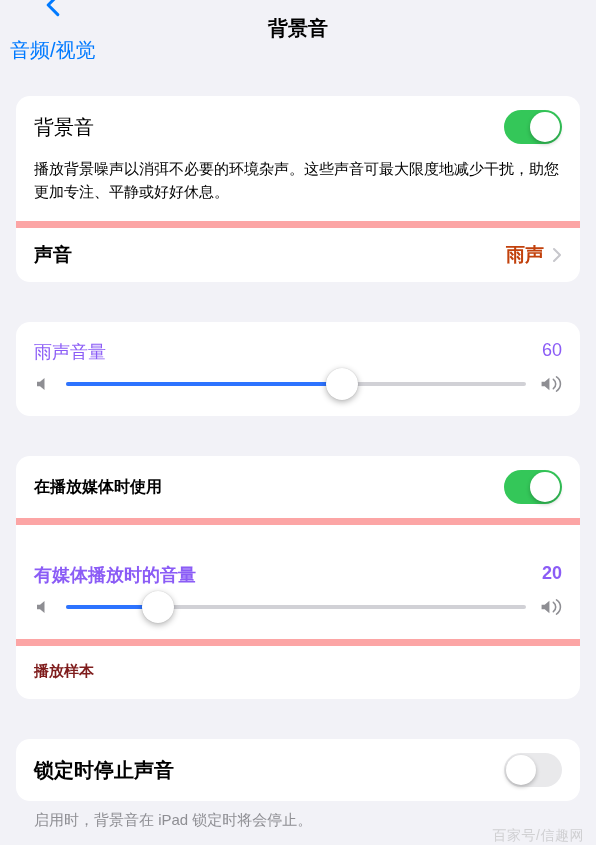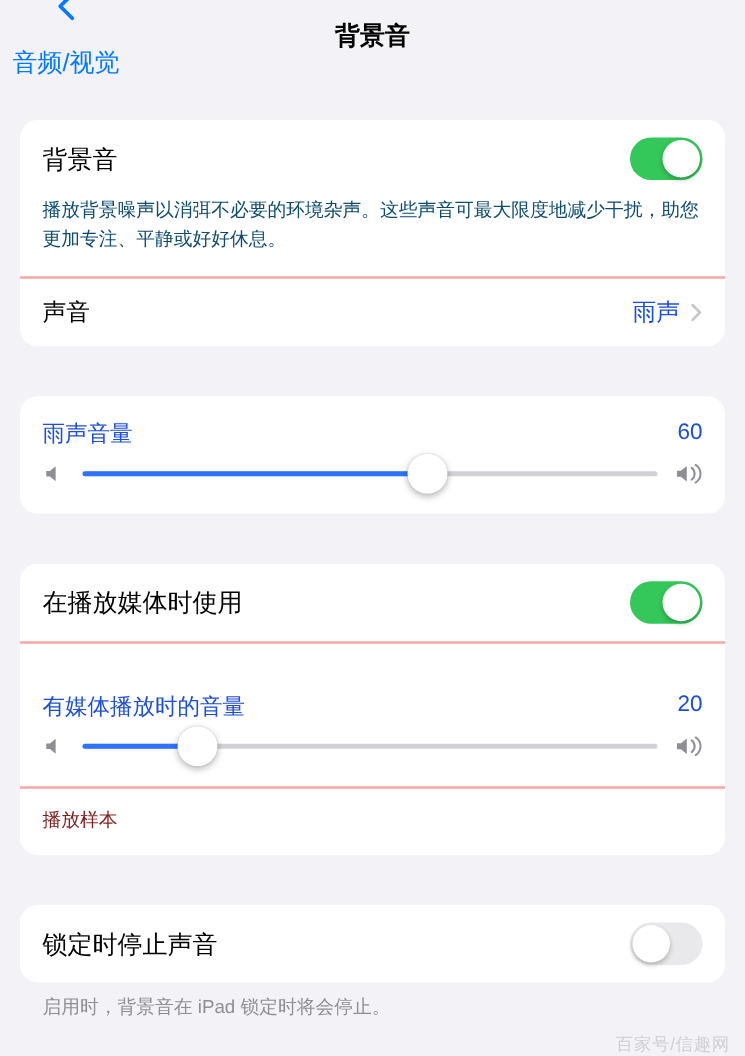--- a/index.html
+++ b/index.html
@@ -43,30 +43,30 @@
   .row {
     padding:14px 18px;
     display:flex;
     align-items:center;
     justify-content:space-between;
     min-height:52px;
   }
   .row + .row, .desc + .row, .row + .slider-row, .slider-row + .row, .slider-row + .slider-header {
     
   }
-  .sep { border-top:2px solid #fca5a5; }
+  .sep { border-top:7px solid #fca5a5;font-weight:bold; }
   .row-label { font-size:20px; font-weight:500; }
   .row-label-sm { font-size:19px; color:#000; }
-  .row-value { font-size:19px; color:#1d4ed8; display:flex; align-items:center; gap:8px; }
+  .row-value { font-size:19px; color:#c2410c; display:flex; align-items:center; gap:8px; }
   .chevron { width:10px; height:16px; }
   .desc {
     padding:0 18px 18px 18px;
     font-size:15px;
     line-height:1.5;
-    color:#0c4a6e;
+    color:#000000;
   }
   .footer-desc {
     margin:10px 34px 0 34px;
     font-size:15px;
     color:#8e8e93;
   }
   
   .switch {
     width:58px; height:34px;
     border-radius:17px;
@@ -81,21 +81,21 @@
     background:#fff;
     border-radius:50%;
     box-shadow:0 2px 4px rgba(0,0,0,0.25);
   }
   .switch.on .knob { right:2px; }
   .switch.off .knob { left:2px; }
   
   .slider-header {
     padding:18px 18px 6px 18px;
     display:flex; justify-content:space-between;
-    font-size:18px; color:#1d4ed8;
+    font-size:18px; color:#8b5cf6;
   }
   .slider-row {
     padding:4px 18px 22px 18px;
     display:flex; align-items:center;
     gap:14px;
   }
   .vol-icon { color:#8e8e93; flex:0 0 auto; }
   .track {
     flex:1 1 auto;
     height:4px;
@@ -178,21 +178,21 @@
     <svg class="vol-icon" width="22" height="20" viewBox="0 0 28 24">
       <path d="M2 9v6h4l6 5V4l-6 5H2z" fill="#8e8e93"></path>
       <path d="M17 6c2 1.5 3 3.5 3 6s-1 4.5-3 6" fill="none" stroke="#8e8e93" stroke-width="2" stroke-linecap="round"></path>
       <path d="M21 3c3 2 5 5 5 9s-2 7-5 9" fill="none" stroke="#8e8e93" stroke-width="2" stroke-linecap="round"></path>
     </svg>
   </div>
 </div>
 
 <div class="section">
   <div class="row">
-    <span class="row-label-sm" style="font-size:20px;font-weight:400">在播放媒体时使用</span>
+    <span class="row-label-sm" style="font-size:16px;font-weight:700">在播放媒体时使用</span>
     <div class="switch on">
         <div class="knob"></div>
       </div>
   </div>
   <div class="slider-header sep" style="padding-top:38px">
     <span>有媒体播放时的音量</span>
     <span>20</span>
   </div>
   <div class="slider-row">
     <svg class="vol-icon" width="18" height="18" viewBox="0 0 24 24">
@@ -206,21 +206,21 @@
       <path d="M2 9v6h4l6 5V4l-6 5H2z" fill="#8e8e93"></path>
       <path d="M17 6c2 1.5 3 3.5 3 6s-1 4.5-3 6" fill="none" stroke="#8e8e93" stroke-width="2" stroke-linecap="round"></path>
       <path d="M21 3c3 2 5 5 5 9s-2 7-5 9" fill="none" stroke="#8e8e93" stroke-width="2" stroke-linecap="round"></path>
     </svg>
   </div>
   <div class="link sep">播放样本</div>
 </div>
 
 <div class="section">
   <div class="row">
-    <span class="row-label-sm" style="font-size:20px;font-weight:400">锁定时停止声音</span>
+    <span class="row-label-sm" style="font-size:20px;font-weight:700">锁定时停止声音</span>
     <div class="switch off">
         <div class="knob"></div>
       </div>
   </div>
 </div>
 <div class="footer-desc">启用时，背景音在 iPad 锁定时将会停止。</div>
 
 <div class="watermark">百家号/信趣网</div>
 
 </body></html>

